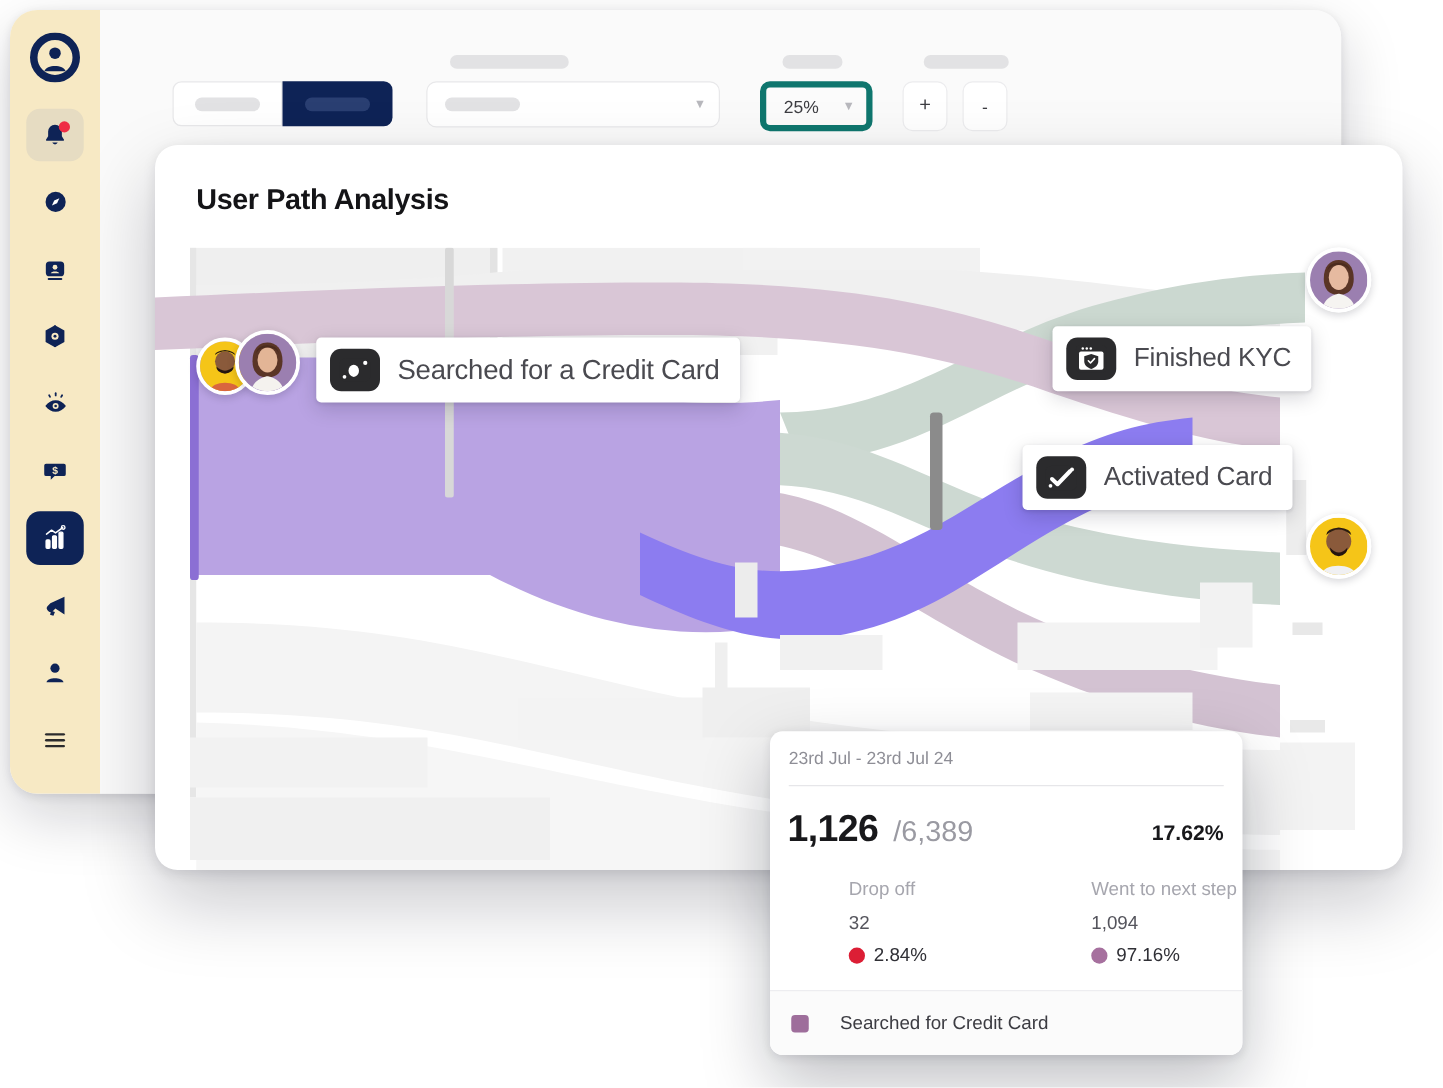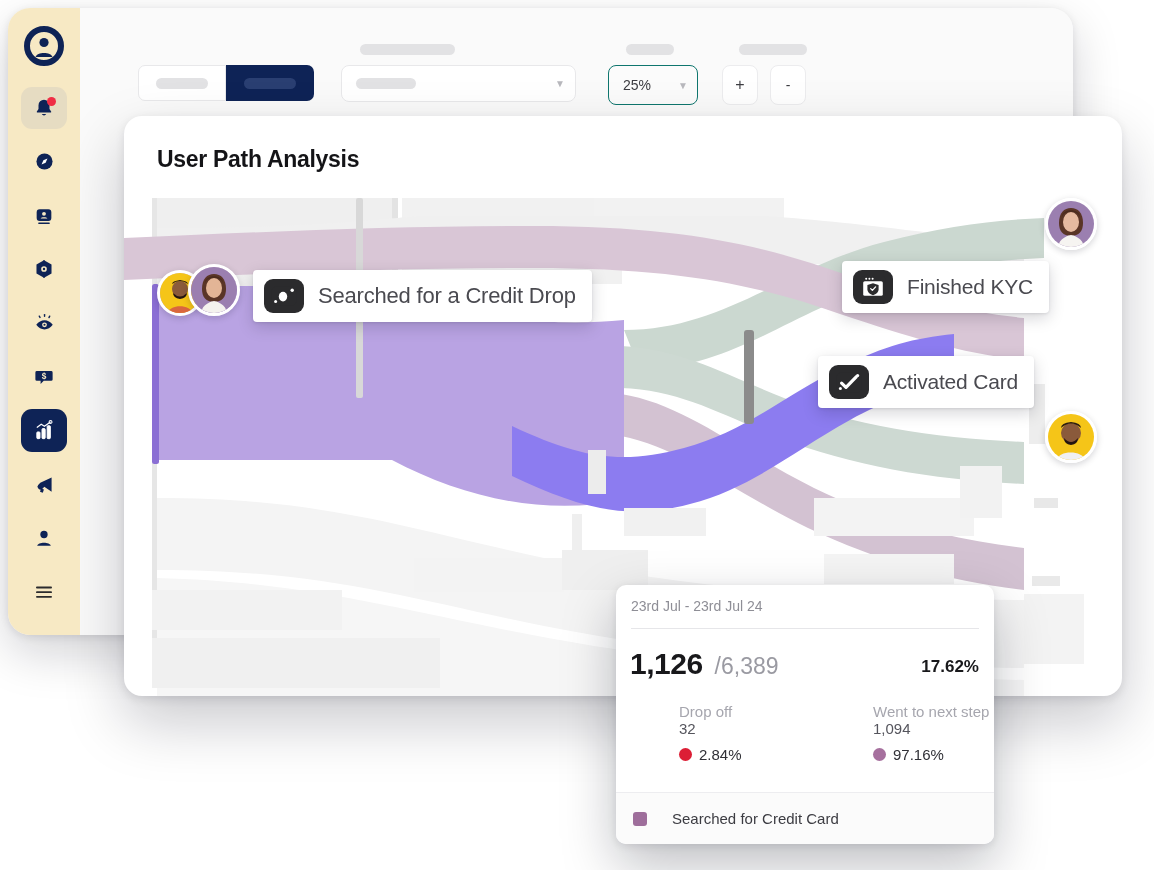--- a/index.html
+++ b/index.html
@@ -68,21 +68,21 @@
 
   .dropdown {
     position:absolute; left: 203px; top: 35px; width: 235px; height: 37px;
     background:#fff; border:1px solid #e8e8ea; border-radius: 8px;
     display:flex; align-items:center; padding: 0 10px 0 14px;
   }
   .dd-caret { margin-left:auto; color:#b8b8bd; font-size: 10px; }
 
   .zoomsel {
     position:absolute; left: 470px; top: 35px; width: 90px; height: 40px;
-    background:#fbfbfb; border:1px solid #0f766e; border-radius: 8px;
+    background:#fbfbfb; border:5px solid #0f766e; border-radius: 8px;
     display:flex; align-items:center; padding: 0 9px 0 14px;
   }
   .zoomsel .zv { font-size: 14px; color: #3d3d42; }
 
   .zbtn {
     position:absolute; top: 35px; width: 36px; height: 40px;
     background:#fff; border:1px solid #ececee; border-radius: 8px;
     display:flex; align-items:center; justify-content:center;
     font-size: 16px; color: #3d3d42; cursor:pointer;
   }
@@ -142,21 +142,21 @@
     overflow: hidden; z-index: 40;
   }
   .tt-date { position:absolute; left: 15px; top: 13px; font-size: 14px; color:#8e8e96; }
   .tt-rule { position:absolute; left: 15px; top: 43px; width: 348px; height: 1px; background:#e6e6e9; }
   .tt-big { position:absolute; left: 14px; top: 62px; display:flex; align-items:baseline; }
   .tt-big .n1 { font-size: 30px; font-weight: 700; color:#18181b; letter-spacing:-0.5px; }
   .tt-big .n2 { font-size: 23px; color:#9a9aa2; margin-left: 12px; }
   .tt-pct { position:absolute; right: 15px; top: 72px; font-size: 17px; font-weight: 600; color:#18181b; }
   .tt-cols { position:absolute; left: 63px; top: 118px; display:flex; gap: 64px; }
   .tt-col { width: 130px; }
-  .tt-col .lbl { font-size: 15px; color:#a6a6ae; margin-bottom: 0; }
+  .tt-col .lbl { font-size: 15px; color:#a6a6ae; margin-bottom: 10px; }
   .tt-col .val { font-size: 15px; color:#55555d; margin-bottom: 9px; }
   .tt-col .row { display:flex; align-items:center; gap: 7px; }
   .tt-col .row .dot { width: 13px; height: 13px; border-radius:50%; display:inline-block; }
   .tt-col .row .p { font-size: 15px; color:#303036; }
   .tt-foot {
     position:absolute; left:0; bottom:0; width:100%; height: 52px;
     background:#fbfbfb; border-top: 1px solid #ededf0;
     display:flex; align-items:center; padding-left: 17px; gap: 25px;
   }
   .tt-foot .sq { width: 14px; height: 14px; border-radius: 3px; display:inline-block; }
@@ -395,21 +395,21 @@
 
     <div class="chip chip-search">
       <span class="glyph">
         <svg width="26" height="20" viewBox="0 0 26 20">
           <rect x="0.6" y="0.6" width="24.8" height="18.8" rx="5" fill="#2b2b2d"></rect>
           <ellipse cx="12" cy="10.6" rx="4.2" ry="4.9" fill="#ffffff"></ellipse>
           <circle cx="21.2" cy="4.3" r="1.7" fill="#ffffff"></circle>
           <circle cx="4.6" cy="15.4" r="1.5" fill="#ffffff"></circle>
         </svg>
       </span>
-      <span class="ctext">Searched for a Credit Drop</span>
+      <span class="ctext">Searched for a Credit Card</span>
     </div>
 
     <div class="chip chip-act">
       <span class="glyph">
         <svg width="26" height="21" viewBox="0 0 26 21">
           <rect x="0.6" y="0.6" width="24.8" height="19.8" rx="5" fill="#2b2b2d"></rect>
           <path d="M5.6 11.2 10 15.4 20.2 4.8" fill="none" stroke="#ffffff" stroke-width="3.2" stroke-linecap="round" stroke-linejoin="round"></path>
           <circle cx="21.6" cy="3.6" r="1.6" fill="#ffffff"></circle>
           <circle cx="4.4" cy="16.6" r="1.5" fill="#ffffff"></circle>
         </svg>

